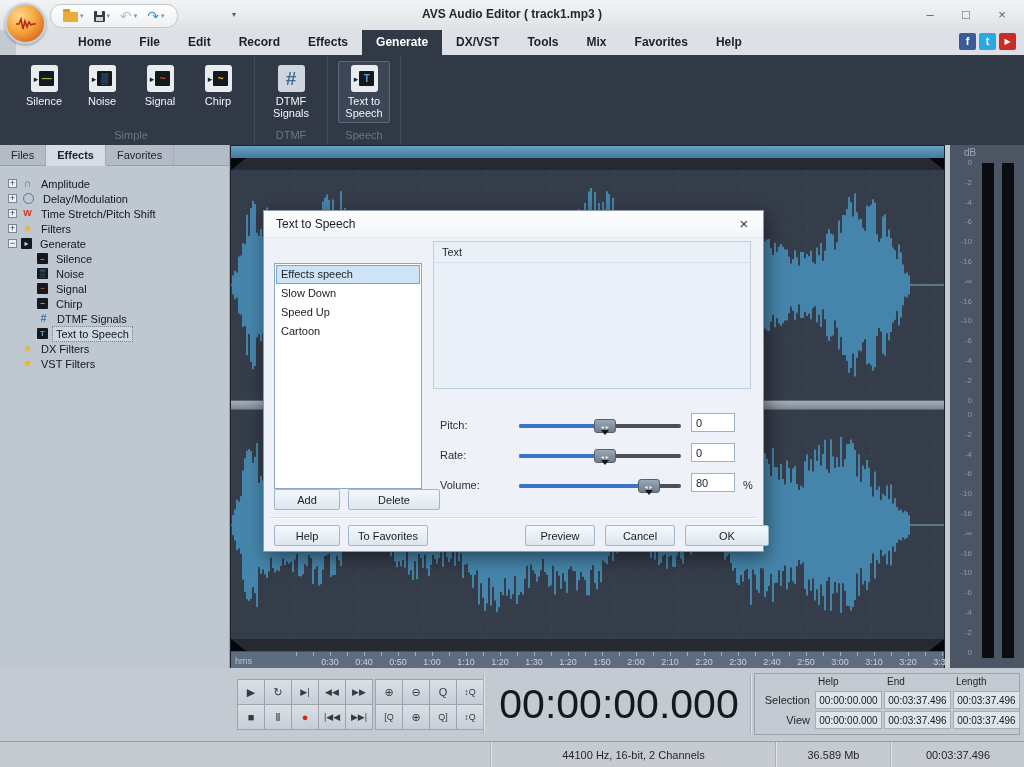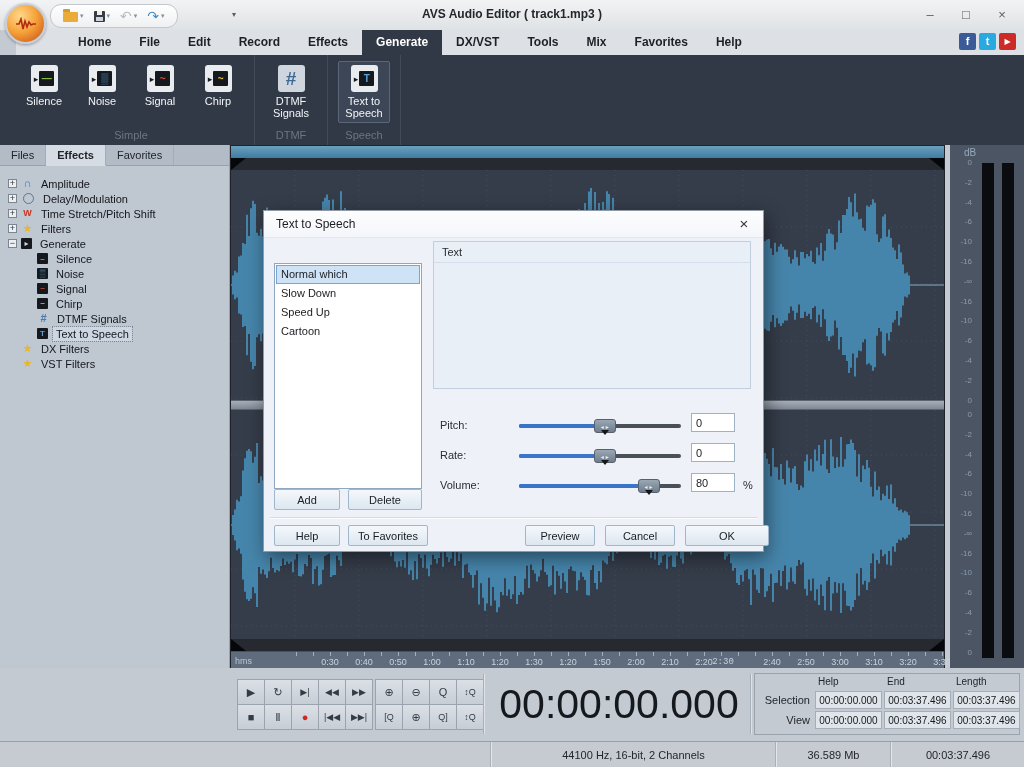--- a/index.html
+++ b/index.html
@@ -115,21 +115,21 @@
   .dlg-title{height:26px;background:linear-gradient(#fdfdfe,#f3f6fa);border-bottom:1px solid #e2e7ee;
              font-size:12px;color:#1a1d21;line-height:26px;padding-left:12px;}
   .dlg-close{position:absolute;right:10px;top:4px;font-size:15px;color:#333;width:18px;text-align:center;}
   .dlabel{position:absolute;font-size:10px;color:#2a2e33;margin-top:24px;}
   .presets-list{position:absolute;left:10px;top:52px;width:148px;height:226px;background:#fff;border:1px solid #8fa8c0;box-sizing:border-box;padding:1px;}
   .pitem{height:17px;line-height:17px;font-size:11px;color:#1a1d21;padding:0 4px;border:1px solid transparent;}
   .pitem.selected{background:#cfe3f7;border-color:#78a5d6;}
   .dbtn{position:absolute;height:21px;background:linear-gradient(#f4f8fb,#dde7f0);border:1px solid #9fb6cb;
         border-radius:2px;font-size:11px;color:#1a1d21;display:flex;align-items:center;justify-content:center;box-sizing:border-box;}
   .btn-add{left:10px;top:278px;width:66px;}
-  .btn-delete{left:84px;top:278px;width:74px;}
+  .btn-delete{left:84px;top:278px;width:92px;}
   .text-group{position:absolute;left:169px;top:30px;width:318px;height:148px;border:1px solid #c0cedd;background:#e9eff7;box-sizing:border-box;}
   .text-head{height:20px;line-height:20px;padding-left:8px;font-size:11px;color:#2a2e33;background:#e9eff7;border-bottom:1px solid #d4dfeb;}
   .text-field{position:absolute;left:8px;right:8px;top:27px;bottom:8px;background:#fff;border:1px solid #b7c7d7;
         font-size:11px;color:#1a1d21;padding:4px 6px;line-height:13px;}
   .sliders{position:absolute;left:0;top:200px;width:100%;}
   .srow{position:relative;height:30px;}
   .slabel{position:absolute;left:176px;top:8px;font-size:11px;color:#2a2e33;}
   .strack{position:absolute;left:255px;top:13px;width:162px;height:4px;background:#4a5058;border-radius:2px;}
   .sfill{position:absolute;left:0;top:0;height:100%;border-radius:2px;}
   .sthumb{position:absolute;top:-5px;width:22px;height:14px;transform:translateX(-50%);border-radius:3px;
@@ -392,21 +392,21 @@
         <span class="rlab" style="left: 167px;">0:50</span>
         <span class="rlab" style="left: 201px;">1:00</span>
         <span class="rlab" style="left: 235px;">1:10</span>
         <span class="rlab" style="left: 269px;">1:20</span>
         <span class="rlab" style="left: 303px;">1:30</span>
         <span class="rlab" style="left: 337px;">1:20</span>
         <span class="rlab" style="left: 371px;">1:50</span>
         <span class="rlab" style="left: 405px;">2:00</span>
         <span class="rlab" style="left: 439px;">2:10</span>
         <span class="rlab" style="left: 473px;">2:20</span>
-        <span class="rlab" style="left: 492px; font-family: Liberation Mono, monospace;">2:30</span>
+        <span class="rlab" style="left: 507px;">2:30</span>
         <span class="rlab" style="left: 541px;">2:40</span>
         <span class="rlab" style="left: 575px;">2:50</span>
         <span class="rlab" style="left: 609px;">3:00</span>
         <span class="rlab" style="left: 643px;">3:10</span>
         <span class="rlab" style="left: 677px;">3:20</span>
         <span class="rlab" style="left: 711px;">3:30</span>
       </div>
   </div>
 
   <div class="meterpanel">
@@ -489,21 +489,21 @@
     <div class="sseg" style="left:490px;width:285px">44100 Hz, 16-bit, 2 Channels</div>
     <div class="sseg" style="left:775px;width:115px">36.589 Mb</div>
     <div class="sseg" style="left:890px;width:134px">00:03:37.496</div>
   </div>
 
   <div class="dialog">
     <div class="dlg-title">Text to Speech</div>
     <div class="dlg-close">×</div>
     <div class="dlabel" style="left:12px;top:36px">Presets</div>
     <div class="presets-list">
-        <div class="pitem selected">Normal which</div>
+        <div class="pitem selected">Effects speech</div>
         <div class="pitem">Slow Down</div>
         <div class="pitem">Speed Up</div>
         <div class="pitem">Cartoon</div>
       </div>
     <div class="dbtn btn-add">Add</div>
     <div class="dbtn btn-delete">Delete</div>
     <div class="text-group">
       <div class="text-head">Text</div>
     </div>
     <div class="sliders">

